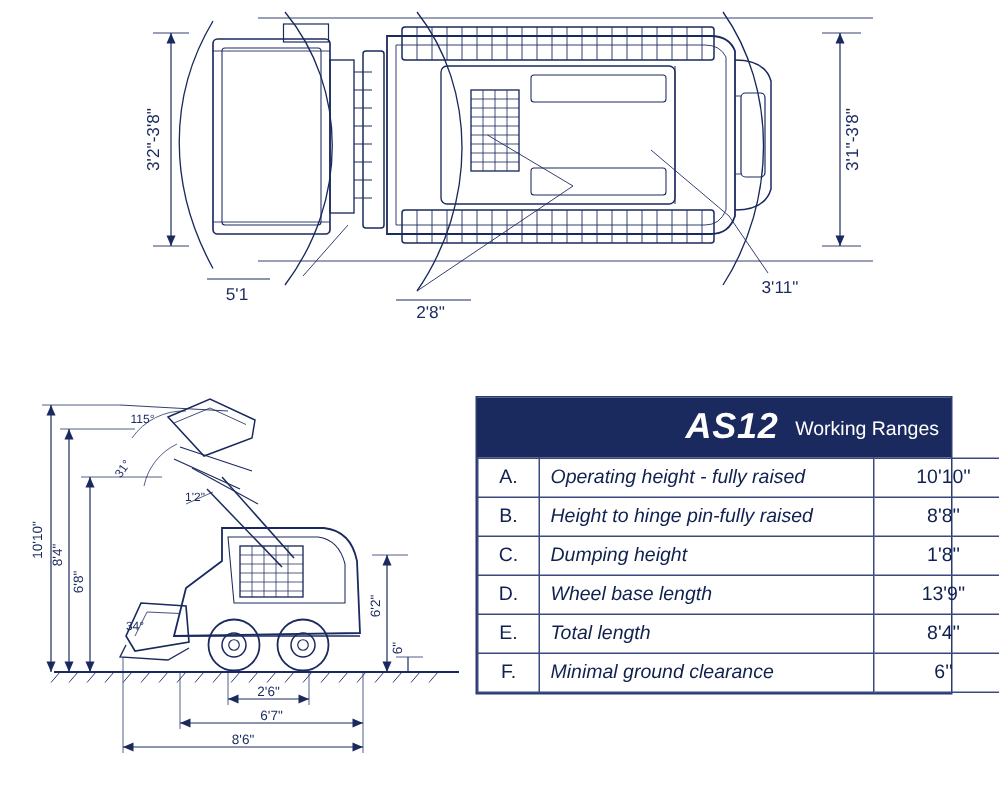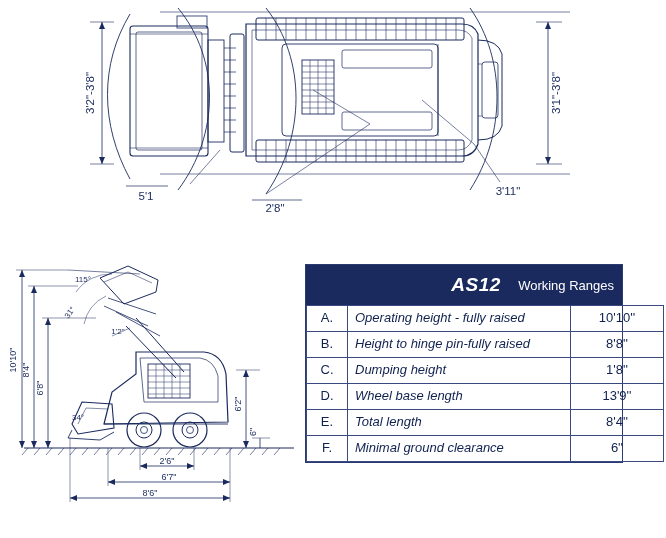--- a/index.html
+++ b/index.html
@@ -11,20 +11,21 @@
     width: 666px;
     height: 538px;
     position: relative;
     font-family: "Liberation Sans", sans-serif;
     color: #1b2a5e;
     overflow: hidden;
   }
   .stage {
     position: absolute;
     inset: 0;
+    margin-left: 12px;
   }
   
   #top-view {
     position: absolute;
     left: 70px;
     top: 4px;
     width: 510px;
     height: 215px;
   }
   #top-view svg, #side-view svg { display: block; }
@@ -53,21 +54,21 @@
     color: #ffffff;
     height: 40px;
     position: relative;
     display: flex;
     align-items: center;
   }
   .tbl-title {
     position: absolute;
     left: 0; right: 0;
     text-align: center;
-    font-size: 19px;
+    font-size: 24px;
     font-style: italic;
     font-weight: bold;
     letter-spacing: .5px;
     padding-left: 24px;
     box-sizing: border-box;
   }
   .tbl-sub {
     position: absolute;
     right: 8px;
     font-size: 13px;

